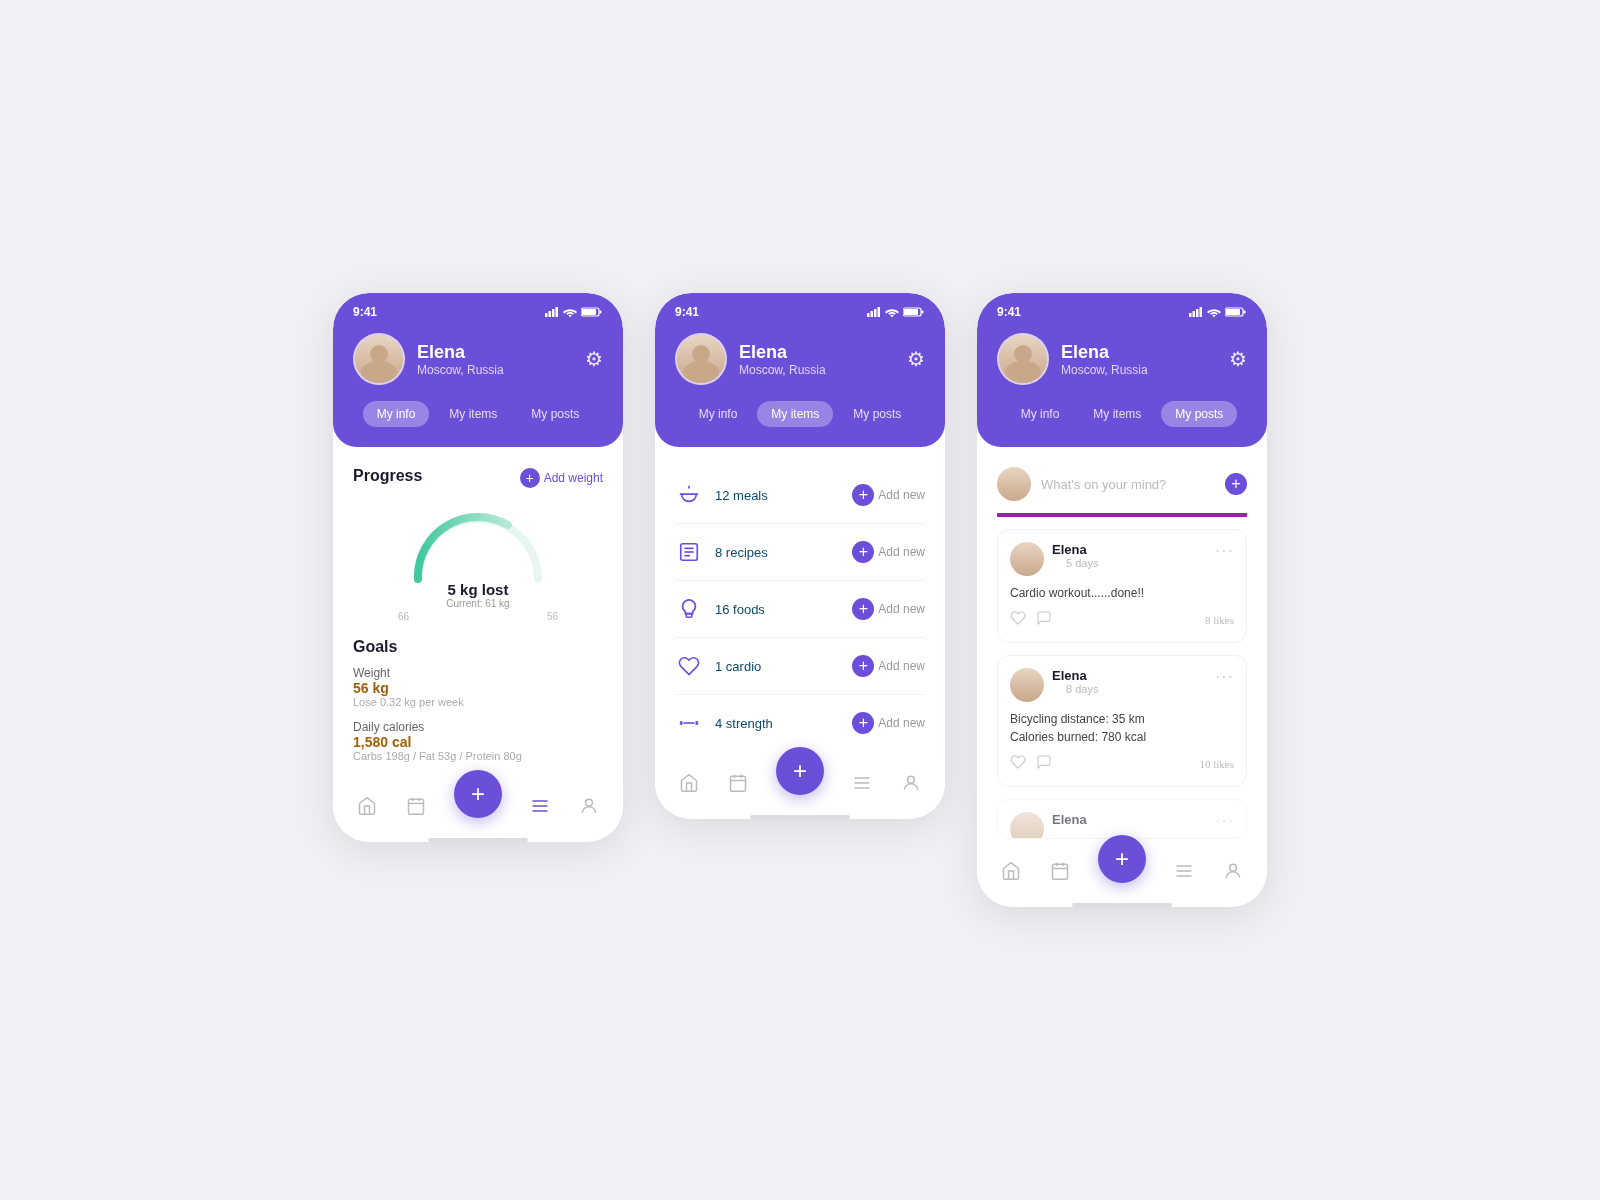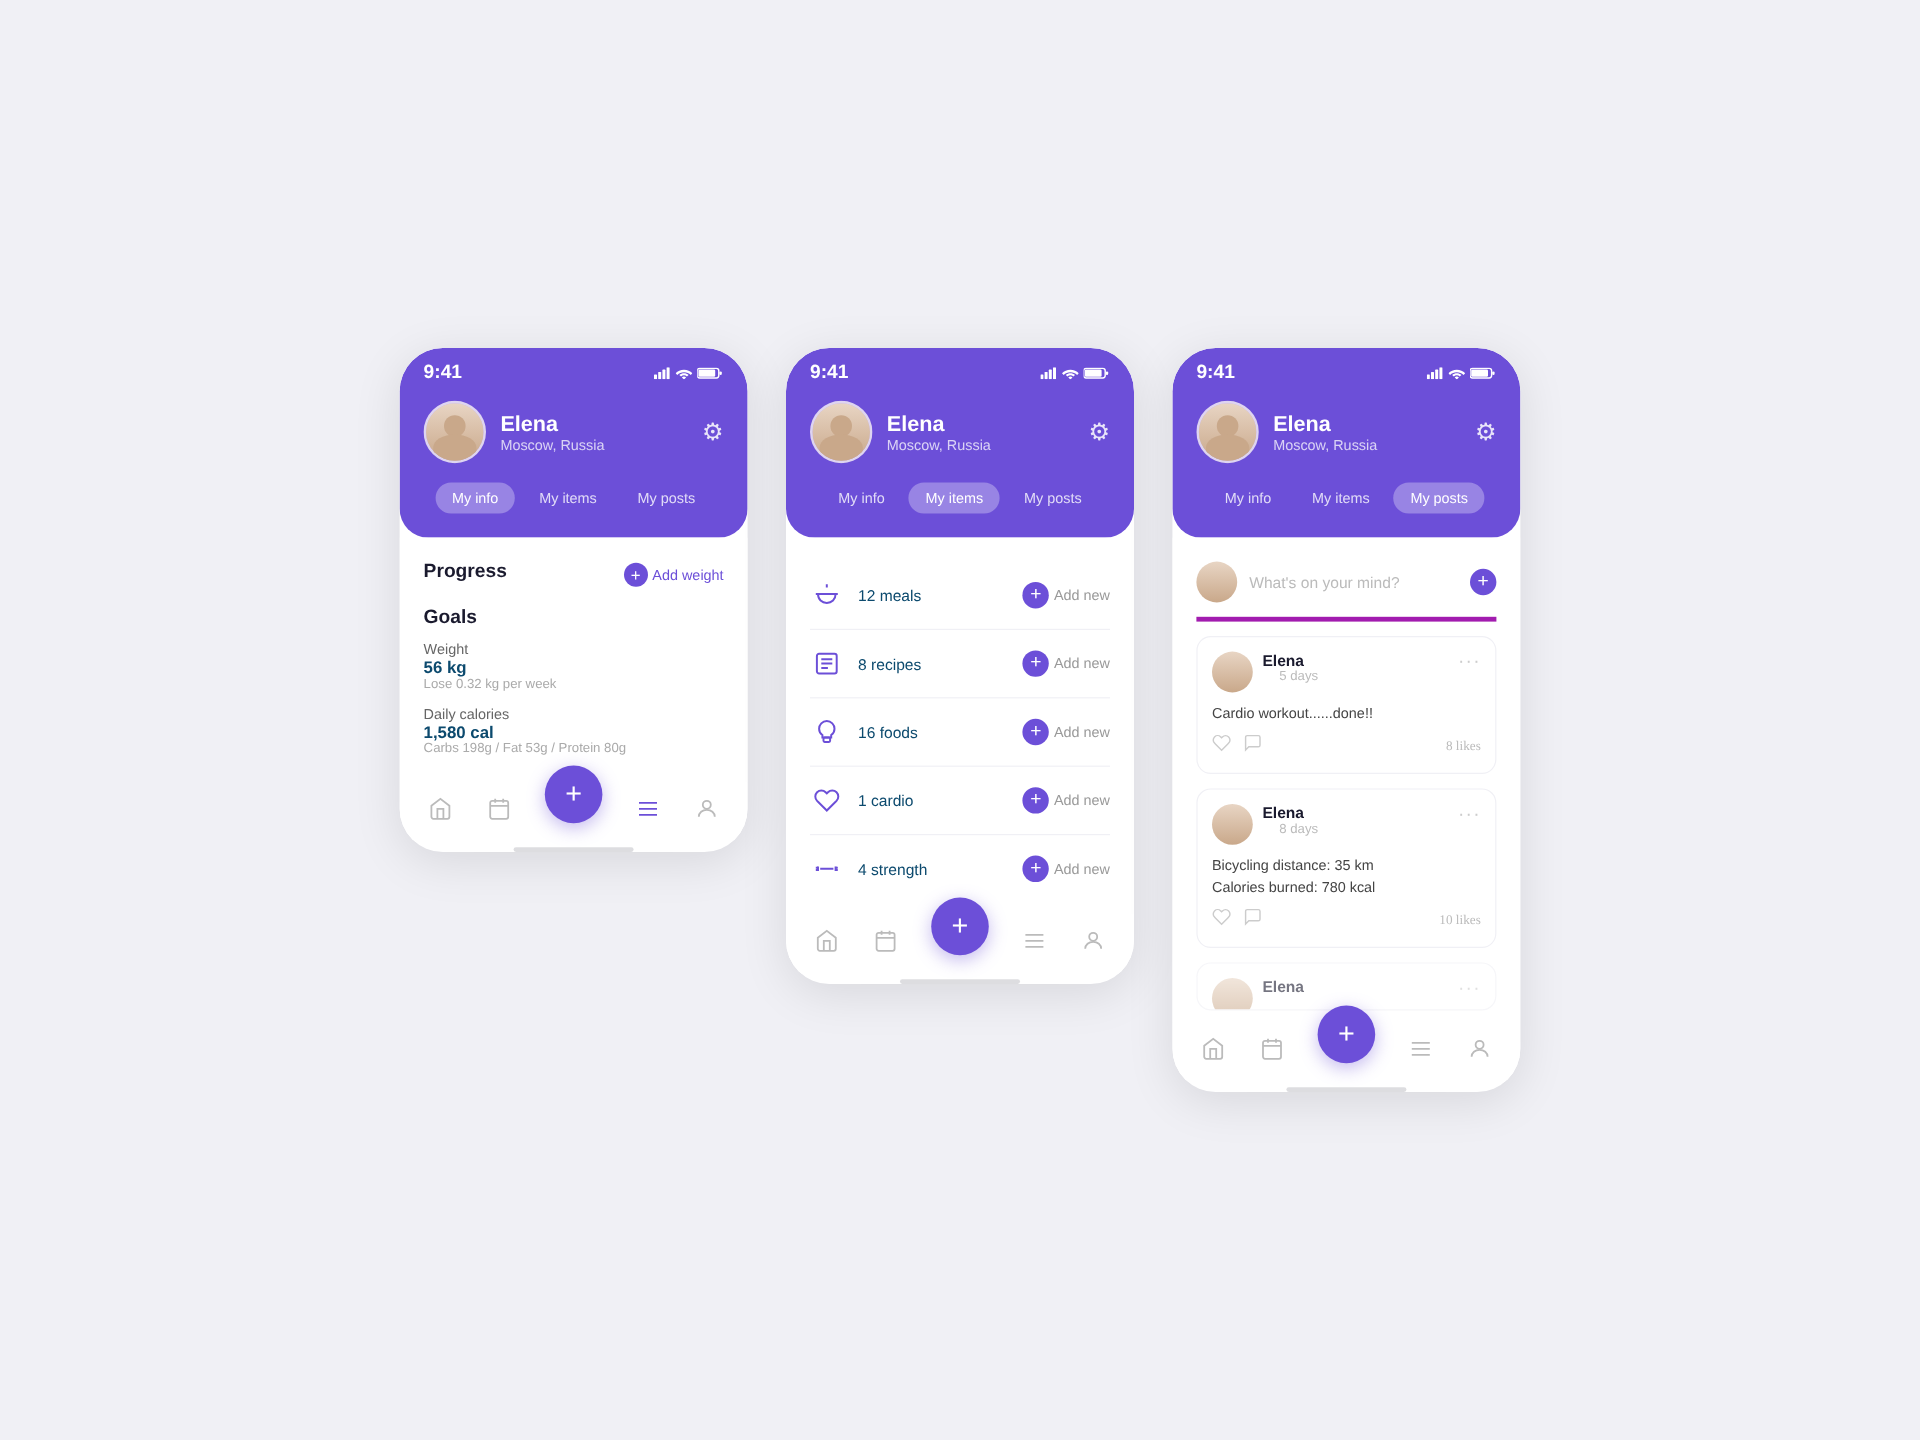--- a/index.html
+++ b/index.html
@@ -34,21 +34,21 @@
       border-radius: 36px 36px 24px 24px;
     }
     .status-bar {
       display: flex;
       justify-content: space-between;
       align-items: center;
       margin-bottom: 14px;
     }
     .status-time {
       color: #fff;
-      font-size: 16px;
+      font-size: 12px;
       font-weight: 600;
     }
     .status-icons {
       display: flex;
       gap: 4px;
       align-items: center;
     }
     .status-icons svg {
       fill: white;
     }
@@ -218,21 +218,21 @@
     .goal-item {
       margin-bottom: 12px;
     }
     .goal-label {
       font-size: 12px;
       color: #666;
     }
     .goal-value {
       font-size: 14px;
       font-weight: 700;
-      color: #0c4a6e;
+      color: #a16207;
     }
     .goal-detail {
       font-size: 11px;
       color: #aaa;
     }
     
     .items-list {
       display: flex;
       flex-direction: column;
       gap: 0;
@@ -459,20 +459,42 @@
 
     <div class="phone-body">
       <div class="progress-header">
         <span class="section-title">Progress</span>
         <div class="add-weight-btn">
           <div class="plus-circle-small">+</div>
           <span>Add weight</span>
         </div>
       </div>
 
+      <div class="gauge-container">
+        <svg class="gauge-svg" viewBox="0 0 160 90">
+
+          <path d="M 20 80 A 60 60 0 0 1 140 80" stroke="#e8f5f0" stroke-width="8" fill="none" stroke-linecap="round"></path>
+
+          <path d="M 20 80 A 60 60 0 0 1 110 26" stroke="url(#gaugeGrad)" stroke-width="8" fill="none" stroke-linecap="round"></path>
+          <defs>
+            <linearGradient id="gaugeGrad" x1="0%" y1="0%" x2="100%" y2="0%">
+              <stop offset="0%" style="stop-color:#40c8a0"></stop>
+              <stop offset="100%" style="stop-color:#b8e8d8"></stop>
+            </linearGradient>
+          </defs>
+        </svg>
+        <div class="gauge-text">
+          <div class="gauge-main">5 kg lost</div>
+          <div class="gauge-sub">Current: 61 kg</div>
+        </div>
+        <div class="gauge-labels">
+          <span class="gauge-label">66</span>
+          <span class="gauge-label">56</span>
+        </div>
+      </div>
 
       <div class="goals-section">
         <div class="section-title">Goals</div>
         <div style="margin-top:10px">
           <div class="goal-item">
             <div class="goal-label">Weight</div>
             <div class="goal-value">56 kg</div>
             <div class="goal-detail">Lose 0.32 kg per week</div>
           </div>
           <div class="goal-item">

